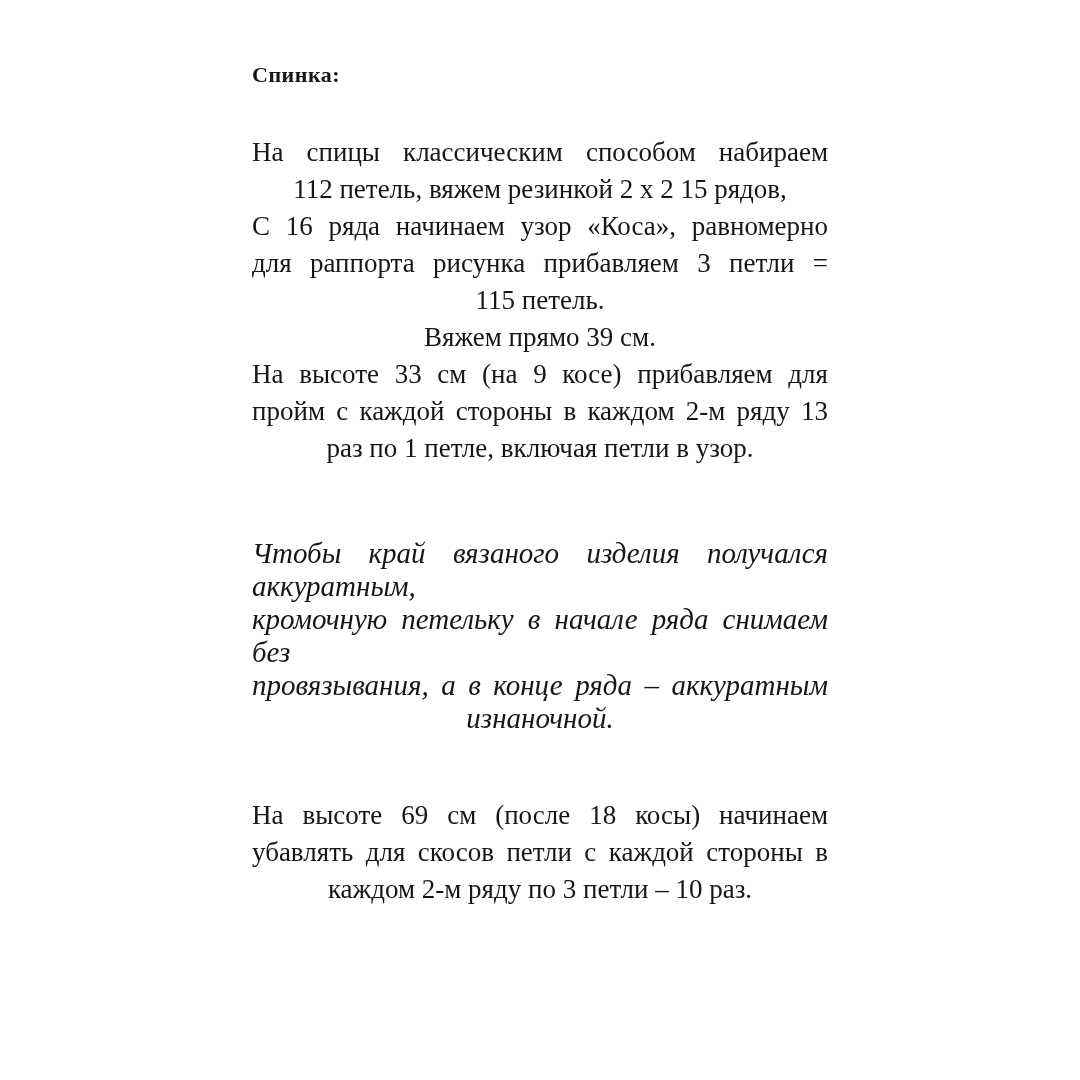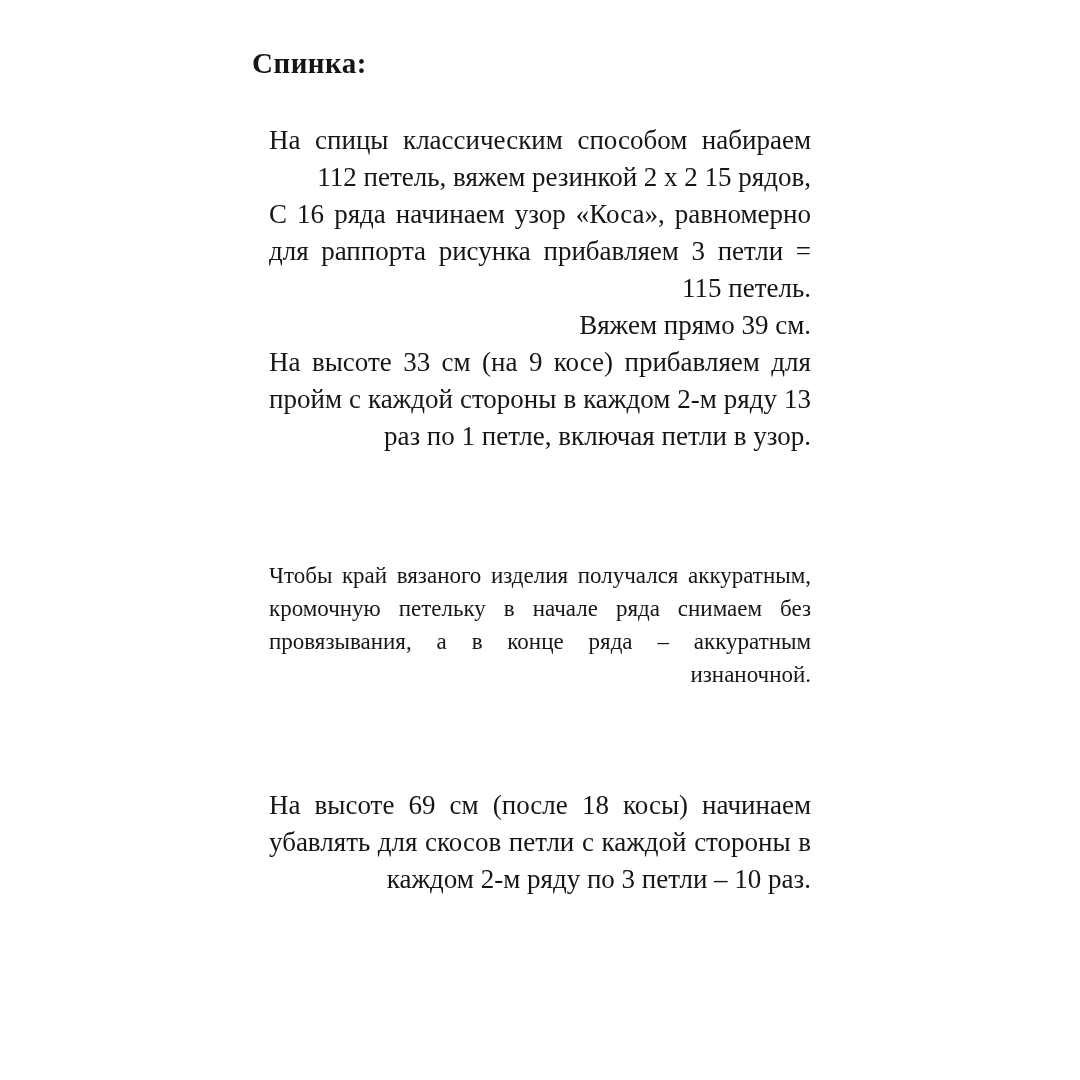--- a/index.html
+++ b/index.html
@@ -14,42 +14,43 @@
     font-family: "Liberation Serif", "DejaVu Serif", serif;
     color: #161616;
   }
   .page {
     box-sizing: border-box;
     width: 576px;
     margin-left: 252px;
     padding-top: 46px;
   }
   .title {
-    font-size: 29px;
+    font-size: 22px;
     font-weight: bold;
     line-height: 34px;
-    margin: 0 0 42px 0;
+    margin: 12px 0 42px 0;
     letter-spacing: 0.5px;
   }
   .block {
-    margin: 17px;
+    margin: 0;
   }
   .line {
     font-size: 27px;
     line-height: 37px;
-    text-align: right;
+    text-align: center;
     white-space: normal;
   }
   .line.j {
     text-align: justify;
     text-align-last: justify;
   }
   .block.note .line {
-    font-size: 23px;
+    font-size: 29px;
     line-height: 33px;
+    font-style: italic;
   }
   .gap-a { height: 70px; }
   .gap-b { height: 62px; }
   .gap-c { height: 34px; }
 </style>
 </head>
 <body>
 
 <div class="page">
 

